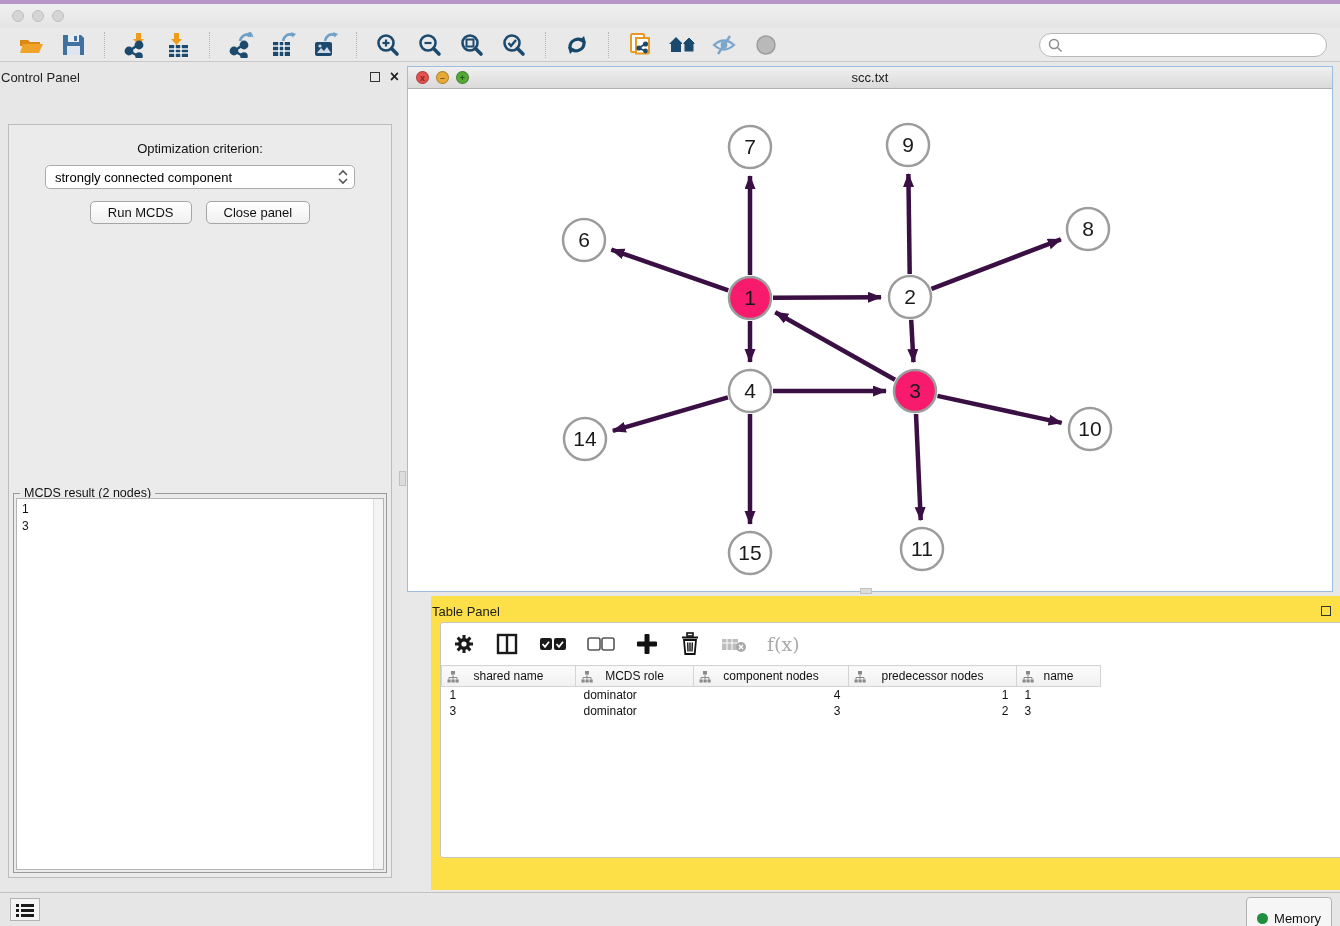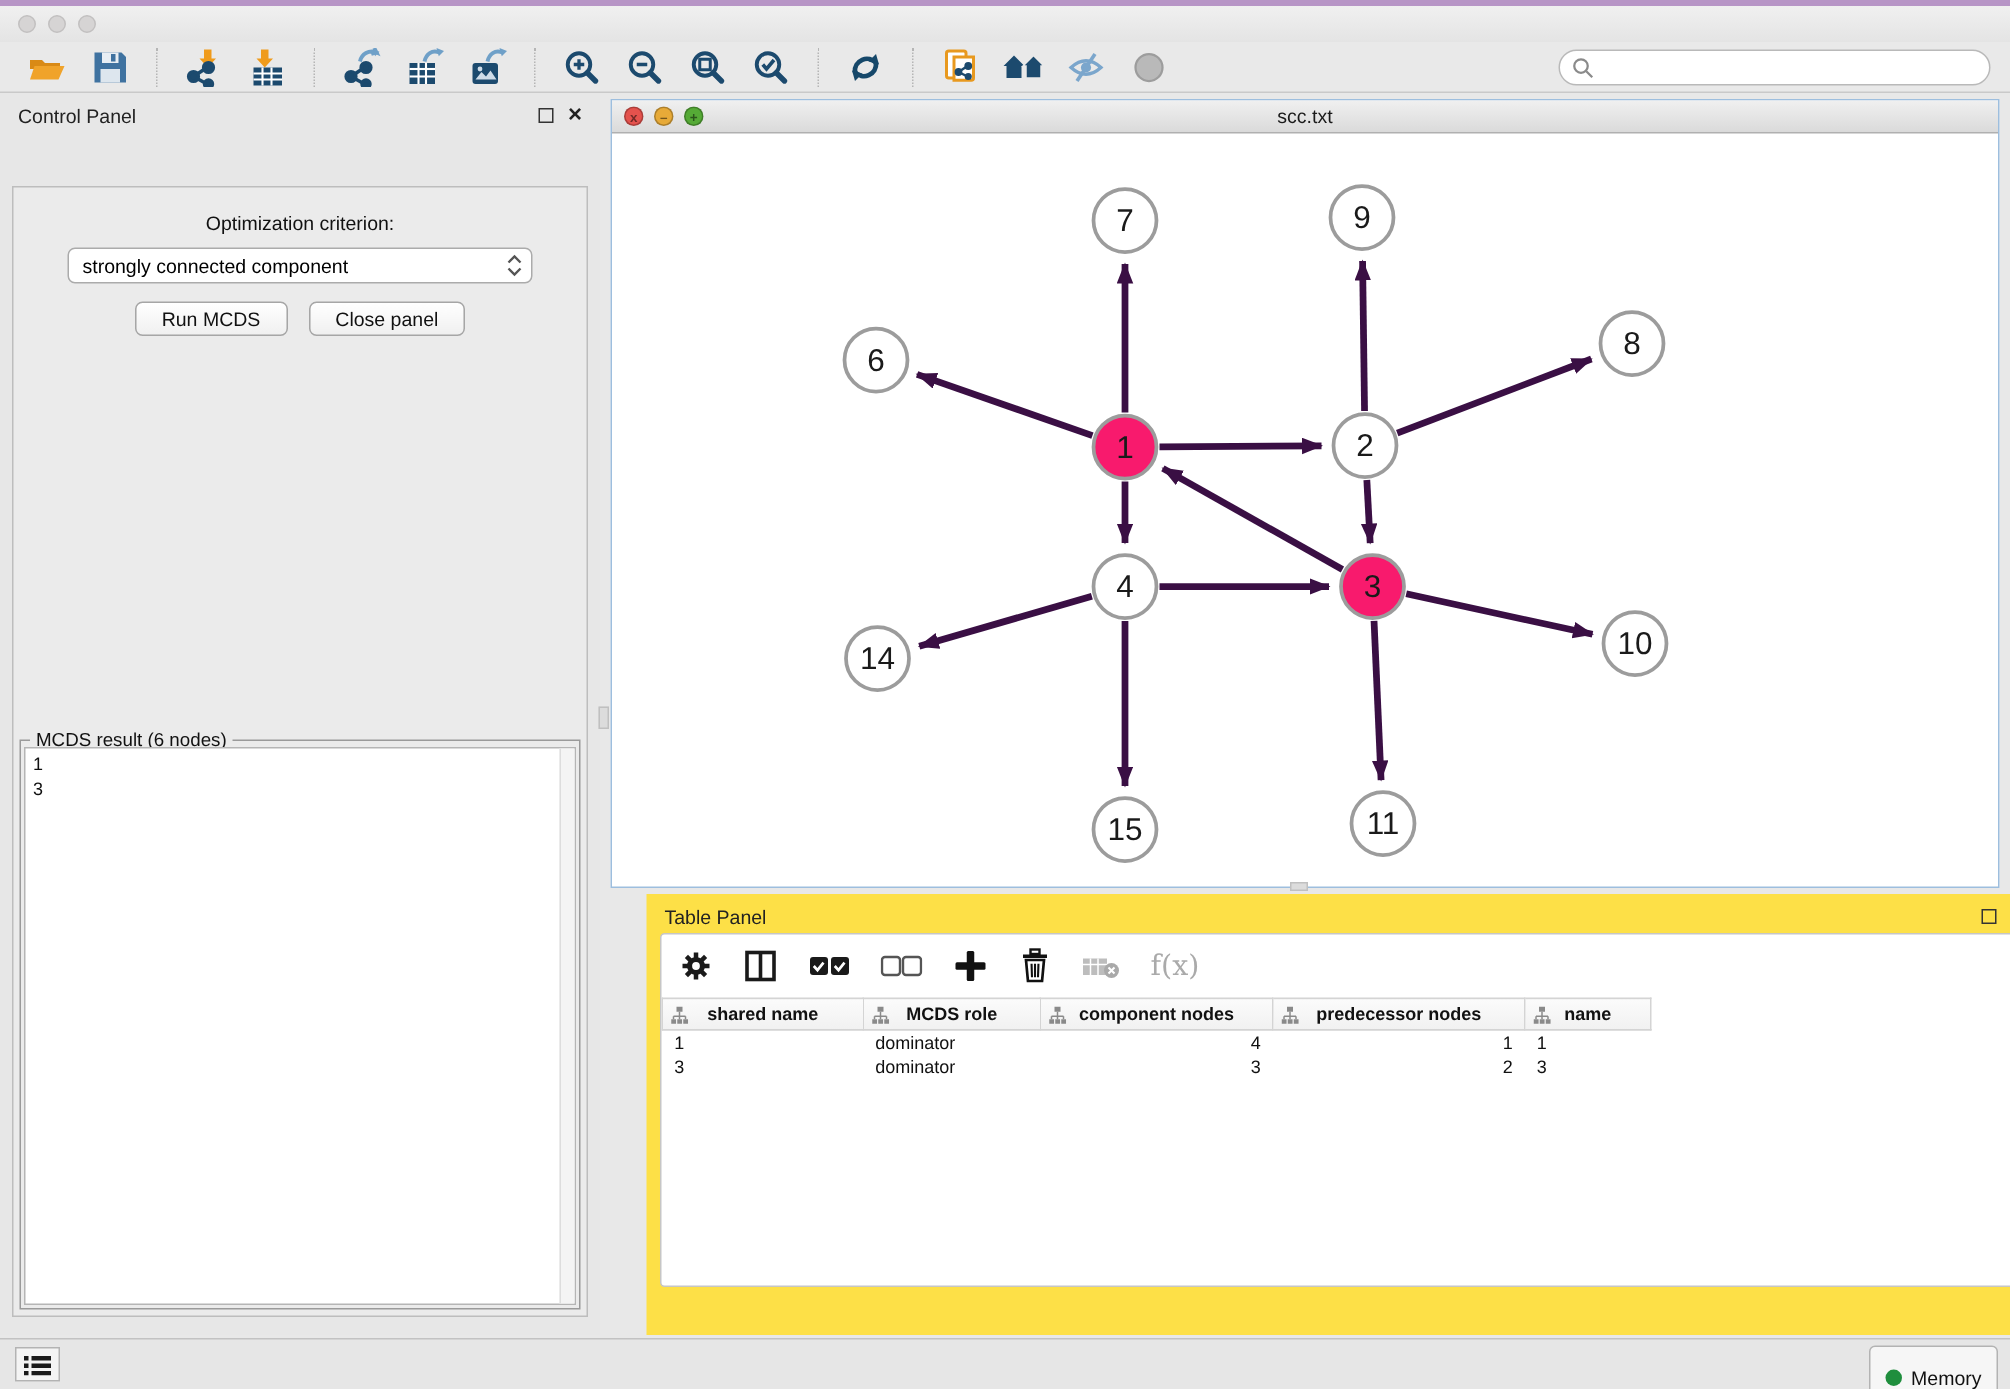--- a/index.html
+++ b/index.html
@@ -13,21 +13,21 @@
   .win-title { position:absolute; left:0; right:0; top:4px; text-align:center; font-size:13px; color:#9d9d9d; }
 
   .toolbar { position:absolute; left:0; top:28px; width:1340px; height:34px; background:#e9e9e9; border-bottom:1px solid #c9c9c9; display:flex; align-items:center; padding-left:10px; }
   .tb-icon { width:28px; height:28px; display:flex; align-items:center; justify-content:center; margin:0 7px; }
   .tb-sep { width:1px; height:26px; margin:0 10px; border-left:1px dotted #b5b5b5; }
   .searchbox { position:absolute; right:13px; top:5px; width:288px; height:24px; background:#fff; border:1px solid #b9b9b9; border-radius:12px; display:flex; align-items:center; padding-left:8px; }
   .searchbox input { border:none; outline:none; flex:1; font-size:12px; background:transparent; margin-left:5px; }
 
   
   .control-panel { position:absolute; left:0; top:62px; width:400px; height:828px; background:#e7e7e7; }
-  .panel-header { height:30px; display:flex; align-items:center; padding:0 12px; }
+  .panel-header { height:30px; display:flex; align-items:center; padding:0 1px; }
   .panel-title { font-size:13px; color:#222; flex:1; }
   .float-btn { width:10px; height:10px; border:1.5px solid #333; margin-right:10px; }
   .close-btn { font-size:16px; font-weight:700; color:#222; line-height:14px; }
   .cp-tabs { position:absolute; left:0; top:96px; width:400px; display:flex; justify-content:center; }
   .tab { border:1px solid #b6b6b6; background:#fff; padding:3px 13px; font-size:13px; margin-left:-1px; color:#111; white-space:nowrap; }
   .tab:first-child { border-radius:6px 0 0 6px; margin-left:0; }
   .tab:last-child { border-radius:0 6px 6px 0; }
   .tab.selected { background:#dadada; color:#b2b2b2; text-shadow:0 1px 0 #f3f3f3; border-color:#c0c0c0; }
   .cp-content { position:absolute; left:8px; top:62px; width:384px; height:754px; background:#ebebeb; border:1px solid #bdbdbd; }
   .opt-label { text-align:center; font-size:13px; color:#111; margin-top:16px; }
@@ -52,21 +52,21 @@
   .splitter-v { position:absolute; left:399px; top:471px; width:7px; height:15px; background:#dcdcdc; border:1px solid #c0c0c0; }
   .splitter-h { position:absolute; left:860px; top:588px; width:12px; height:6px; background:#dcdcdc; border:1px solid #c0c0c0; }
 
   
   .table-panel { position:absolute; left:431px; top:596px; width:927px; height:294px; background:#fde047; }
   .tp-container { position:absolute; left:9px; top:26px; width:917px; height:236px; background:#fff; border:1px solid #c6c6c6; border-radius:3px; overflow:hidden; }
   .tp-toolbar { height:42px; display:flex; align-items:center; padding-left:12px; gap:20px; }
   .tp-icon { display:flex; align-items:center; justify-content:center; }
   .fx { font-family:"DejaVu Serif",serif; font-size:19px; color:#aaa; }
   table.node-table { border-collapse:collapse; table-layout:fixed; }
-  .node-table th { height:21px; background:linear-gradient(#fbfbfb,#f1f1f1); border:1px solid #d4d4d4; font-size:12px; font-weight:700; color:#111; position:relative; text-align:center; }
+  .node-table th { height:21px; background:linear-gradient(#fbfbfb,#f1f1f1); border:1px solid #d4d4d4; font-size:12px; font-weight:400; color:#111; position:relative; text-align:center; }
   .node-table th .tree { position:absolute; left:5px; top:5px; }
   .node-table td { height:16px; font-size:12px; color:#111; padding:0 8px; }
   .node-table td.num { text-align:right; }
   .tp-tabs { position:absolute; left:0; right:0; top:268px; display:flex; justify-content:center; }
 
   
   .statusbar { position:absolute; left:0; top:892px; width:1340px; height:34px; background:#e6e6e6; border-top:1px solid #c2c2c2; }
   .list-btn { position:absolute; left:10px; top:5px; width:30px; height:23px; background:#f4f4f4; border:1px solid #b3b3b3; display:flex; align-items:center; justify-content:center; }
   .memory-btn { position:absolute; right:8px; top:4px; height:43px; background:#f6f6f6; border:1px solid #b3b3b3; border-radius:4px; display:flex; align-items:center; padding:0 10px; gap:6px; font-size:13px; color:#111; }
   .mem-dot { width:11px; height:11px; border-radius:50%; background:#1f8e3d; }
@@ -260,21 +260,21 @@
       <svg width="10" height="16">
           <path d="M1 6 L5 2 L9 6" stroke="#555" stroke-width="1.6" fill="none"></path>
           <path d="M1 10 L5 14 L9 10" stroke="#555" stroke-width="1.6" fill="none"></path>
         </svg>
     </div>
     <div class="btn-row">
       <button class="mac-btn">Run MCDS</button>
       <button class="mac-btn">Close panel</button>
     </div>
     <div class="mcds-fieldset">
-      <span class="mcds-legend">MCDS result (6 nodes)</span>
+      <span class="mcds-legend">MCDS result (2 nodes)</span>
       <div class="mcds-textarea" id="mcds-result">1
 3</div>
       <div class="mcds-scroll" style="top:5px; bottom:3px; right:3px;"></div>
     </div>
   </div>
 </div>
 
 <div class="net-window">
   <div class="net-titlebar">
     <div class="net-lights">

